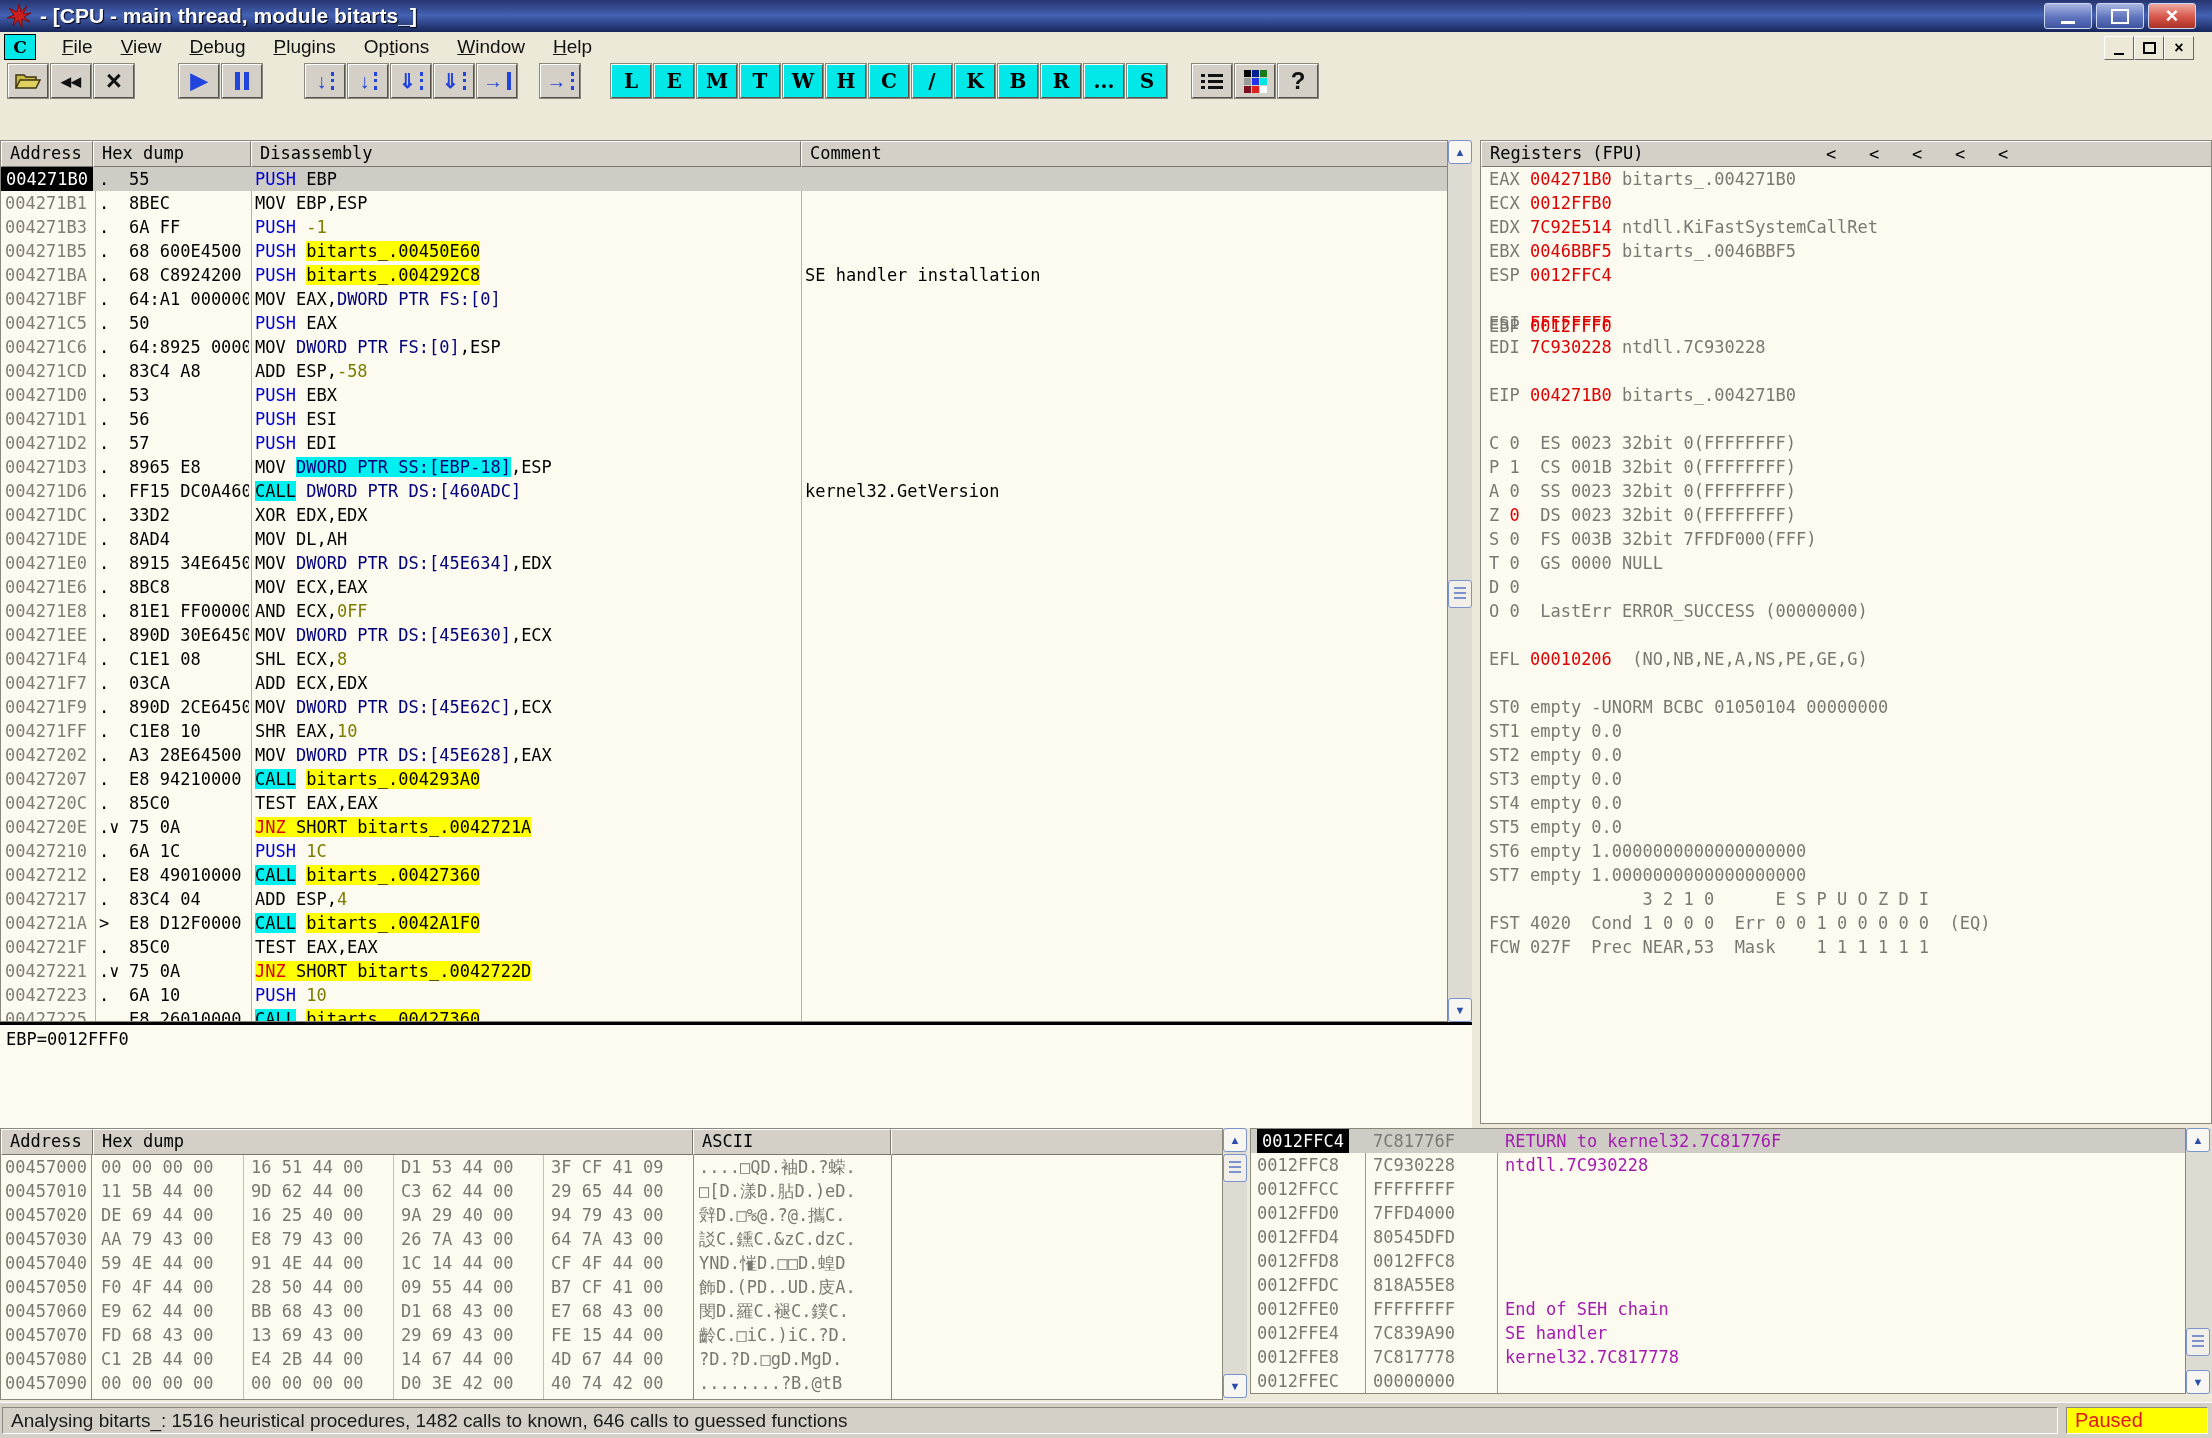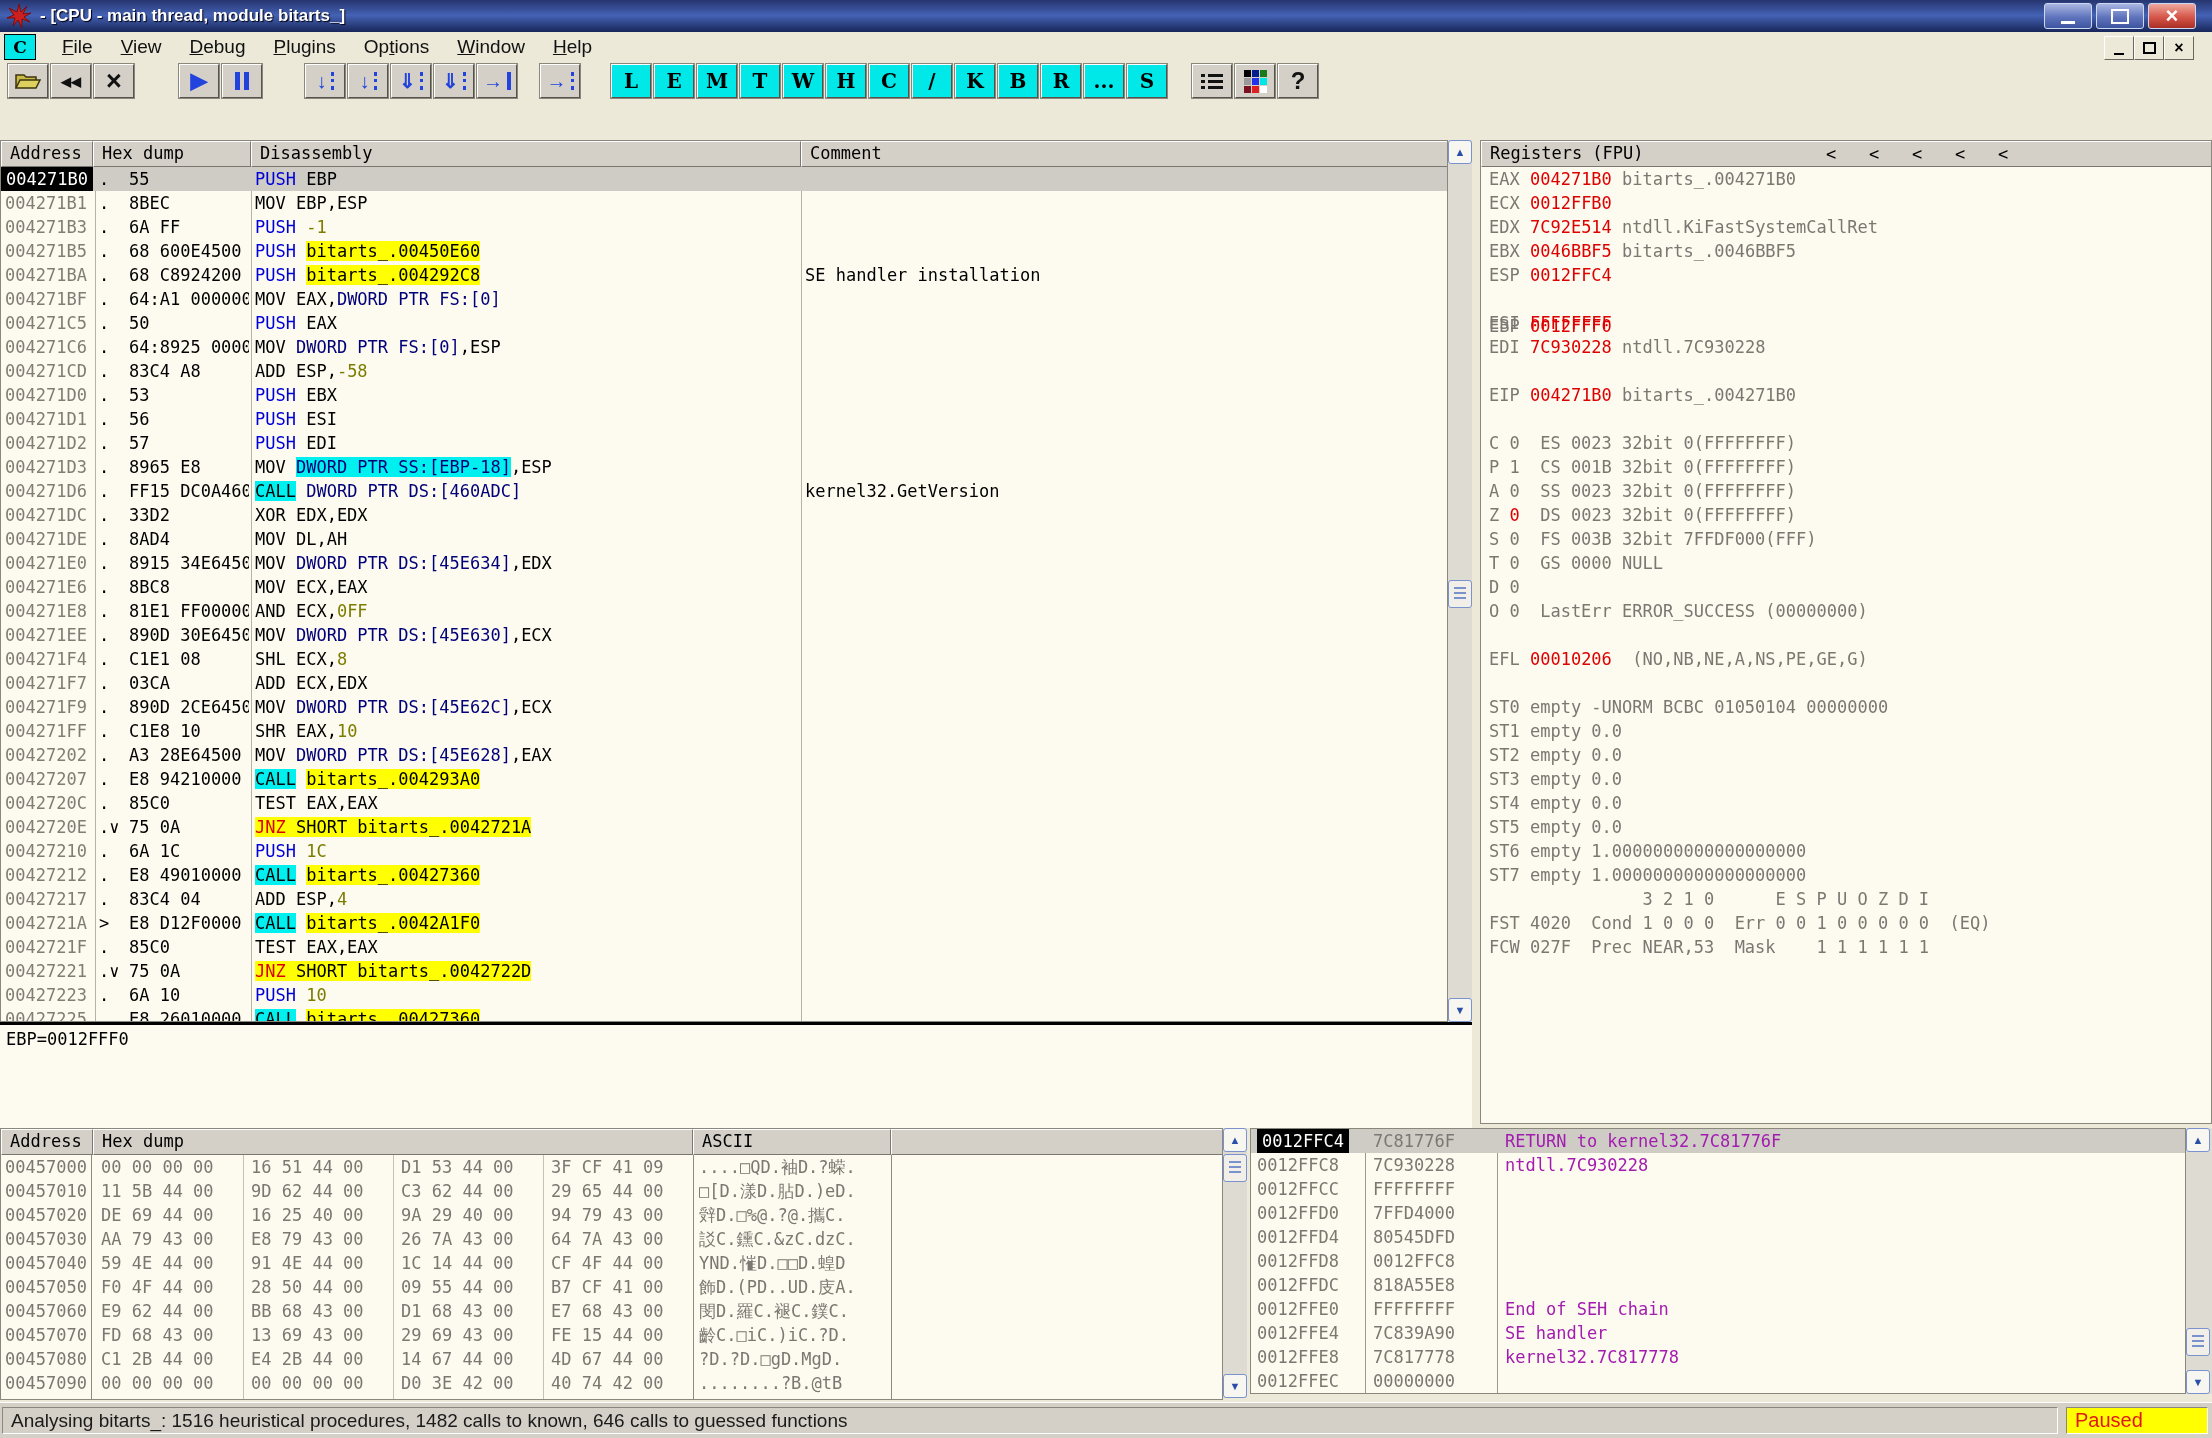--- a/index.html
+++ b/index.html
@@ -5,21 +5,21 @@
   html,body{margin:0;padding:0;background:#9a9a9a}
   #root{position:relative;width:2212px;height:1438px;background:#ece9d8;overflow:hidden;
         font-family:"Liberation Sans",sans-serif;}
   .mono{font-family:"DejaVu Sans Mono",monospace;font-size:17px;line-height:24px;white-space:pre}
 
   
   #titlebar{position:absolute;left:0;top:0;width:2212px;height:32px;
     background:linear-gradient(180deg,#26356f 0%,#4462b4 48%,#182659 100%);
     display:flex;align-items:center;color:#fff}
   #app-icon{margin-left:6px;display:flex;align-items:center}
-  #title-text{font-size:17px;font-weight:bold;margin-left:8px;text-shadow:1px 1px 1px #001}
+  #title-text{font-size:21px;font-weight:bold;margin-left:8px;text-shadow:1px 1px 1px #001}
   .winbtn{position:absolute;top:3px;width:48px;height:26px;border:1px solid #cdd8f2;border-radius:3px;
     display:flex;align-items:center;justify-content:center;box-sizing:border-box;
     background:linear-gradient(180deg,#aab7e2,#5f74bd 55%,#3d549f)}
   .winbtn.close{background:linear-gradient(180deg,#f0a89e,#d6564a 55%,#a92f24)}
   .g-min{width:14px;height:3px;background:#fff;margin-top:13px}
   .g-max{width:14px;height:11px;border:2px solid #fff}
   .g-x{color:#fff;font-size:22px;font-weight:bold;line-height:22px}
 
   
   #menubar{position:absolute;left:0;top:32px;width:2212px;height:30px;background:#ece9d8;

